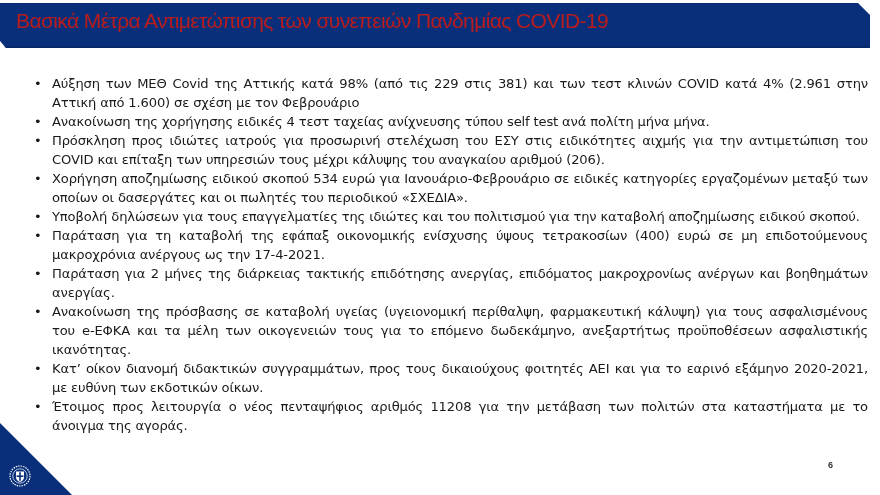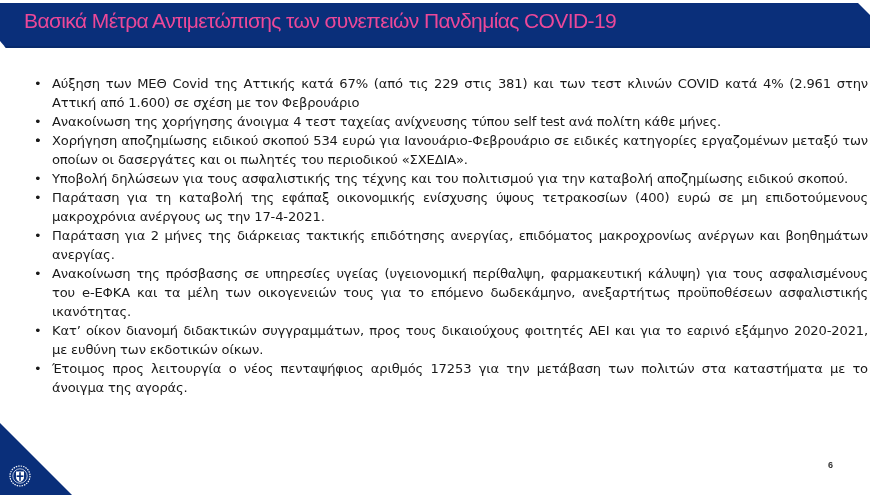--- a/index.html
+++ b/index.html
@@ -14,22 +14,22 @@
     .title-bar {
       position: absolute; left: 0; top: 3px; width: 870px; height: 45px;
       background: #0a2f7a;
       clip-path: polygon(0 0, 858px 0, 870px 12px, 870px 45px, 6px 45px, 0 38px);
     }
     .title-bar::after {
       content: ""; position: absolute; left: 0; right: 0; bottom: 0; height: 2px;
       background: #082a6c;
     }
     .title-text {
-      position: absolute; left: 24px; top: 9px;
-      color: #ec4899; font-size: 21px; letter-spacing: -0.6px;
+      position: absolute; left: 16px; top: 9px;
+      color: #b91c1c; font-size: 21px; letter-spacing: -0.6px;
       font-family: "Liberation Sans", sans-serif;
       white-space: nowrap;
     }
     .content {
       position: absolute; left: 34px; top: 74px; width: 834px;
     }
     ul.bullets { list-style: none; }
     ul.bullets li {
       position: relative;
       padding-left: 18px;
@@ -62,30 +62,30 @@
 </head>
 <body>
 
 <div class="slide">
 
   <div class="title-bar"></div>
   <div class="title-text">Βασικά Μέτρα Αντιμετώπισης των συνεπειών Πανδημίας COVID-19</div>
 
   <div class="content">
     <ul class="bullets" id="bullet-list">
-        <li><span class="bullet">•</span><span>Αύξηση των </span><b>ΜΕΘ Covid</b><span> της Αττικής  κατά </span><b>67%</b><span> (από τις 229 στις 381) και </span><b>των τεστ κλινών COVID</b><span> κατά </span><b>4%</b><span> (2.961 στην Αττική από 1.600) σε σχέση με τον Φεβρουάριο</span></li>
-        <li><span class="bullet">•</span><span>Ανακοίνωση της χορήγησης άνοιγμα </span><b>4 τεστ ταχείας ανίχνευσης τύπου self test</b><span> ανά πολίτη κάθε μήνες.</span></li>
-        <li><span class="bullet">•</span></li>
+        <li><span class="bullet">•</span><span>Αύξηση των </span><b>ΜΕΘ Covid</b><span> της Αττικής  κατά </span><b>98%</b><span> (από τις 229 στις 381) και </span><b>των τεστ κλινών COVID</b><span> κατά </span><b>4%</b><span> (2.961 στην Αττική από 1.600) σε σχέση με τον Φεβρουάριο</span></li>
+        <li><span class="bullet">•</span><span>Ανακοίνωση της χορήγησης ειδικές </span><b>4 τεστ ταχείας ανίχνευσης τύπου self test</b><span> ανά πολίτη μήνα μήνα.</span></li>
+        <li><span class="bullet">•</span><span>Πρόσκληση προς ιδιώτες ιατρούς για προσωρινή στελέχωση του ΕΣΥ στις ειδικότητες αιχμής για την αντιμετώπιση του COVID και επίταξη των υπηρεσιών τους μέχρι κάλυψης του αναγκαίου αριθμού (206).</span></li>
         <li><span class="bullet">•</span><span>Χορήγηση </span><b>αποζημίωσης ειδικού σκοπού</b><span> 534 ευρώ για Ιανουάριο-Φεβρουάριο </span><b>σε ειδικές κατηγορίες εργαζομένων</b><span> μεταξύ των οποίων οι δασεργάτες και οι πωλητές του περιοδικού «ΣΧΕΔΙΑ».</span></li>
-        <li><span class="bullet">•</span><span>Υποβολή δηλώσεων </span><b>για τους ασφαλιστικής της τέχνης και του πολιτισμού</b><span> για την καταβολή αποζημίωσης ειδικού σκοπού.</span></li>
+        <li><span class="bullet">•</span><span>Υποβολή δηλώσεων </span><b>για τους επαγγελματίες της ιδιώτες και του πολιτισμού</b><span> για την καταβολή αποζημίωσης ειδικού σκοπού.</span></li>
         <li><span class="bullet">•</span><span>Παράταση για τη καταβολή </span><b>της εφάπαξ οικονομικής ενίσχυσης</b><span> ύψους τετρακοσίων (400) ευρώ </span><b>σε μη επιδοτούμενους μακροχρόνια ανέργους</b><span> ως την 17-4-2021.</span></li>
         <li><span class="bullet">•</span><span>Παράταση για 2 μήνες της διάρκειας τακτικής επιδότησης ανεργίας, επιδόματος μακροχρονίως ανέργων και βοηθημάτων ανεργίας.</span></li>
-        <li><span class="bullet">•</span><span>Ανακοίνωση της </span><b>πρόσβασης σε υπηρεσίες υγείας</b><span> (υγειονομική περίθαλψη, φαρμακευτική κάλυψη) για τους ασφαλισμένους του e-ΕΦΚΑ και τα μέλη των οικογενειών τους για το επόμενο δωδεκάμηνο, ανεξαρτήτως προϋποθέσεων ασφαλιστικής ικανότητας.</span></li>
+        <li><span class="bullet">•</span><span>Ανακοίνωση της </span><b>πρόσβασης σε καταβολή υγείας</b><span> (υγειονομική περίθαλψη, φαρμακευτική κάλυψη) για τους ασφαλισμένους του e-ΕΦΚΑ και τα μέλη των οικογενειών τους για το επόμενο δωδεκάμηνο, ανεξαρτήτως προϋποθέσεων ασφαλιστικής ικανότητας.</span></li>
         <li><span class="bullet">•</span><span>Κατ’ οίκον </span><b>διανομή διδακτικών συγγραμμάτων, προς τους δικαιούχους φοιτητές ΑΕΙ</b><span> και για το εαρινό εξάμηνο 2020-2021, με ευθύνη των εκδοτικών οίκων.</span></li>
-        <li><span class="bullet">•</span><span>Έτοιμος προς λειτουργία ο νέος πενταψήφιος αριθμός </span><b>17253</b><span> για την μετάβαση των πολιτών στα καταστήματα με το άνοιγμα της αγοράς.</span></li>
+        <li><span class="bullet">•</span><span>Έτοιμος προς λειτουργία ο νέος πενταψήφιος αριθμός </span><b>11208</b><span> για την μετάβαση των πολιτών στα καταστήματα με το άνοιγμα της αγοράς.</span></li>
       </ul>
   </div>
 
   <div class="corner"></div>
   <svg class="emblem" viewBox="0 0 22 22">
     <circle cx="11" cy="11" r="10" fill="none" stroke="#ffffff" stroke-width="1.2" stroke-dasharray="1.5 1"></circle>
     <circle cx="11" cy="11" r="7.2" fill="none" stroke="#dfe6f3" stroke-width="0.8"></circle>
     <path d="M7 6.5 H15 V12 Q15 15.5 11 17 Q7 15.5 7 12 Z" fill="#ffffff"></path>
     <rect x="10.2" y="7.2" width="1.6" height="8.6" fill="#0a2f7a"></rect>
     <rect x="7.6" y="10.4" width="6.8" height="1.6" fill="#0a2f7a"></rect>

